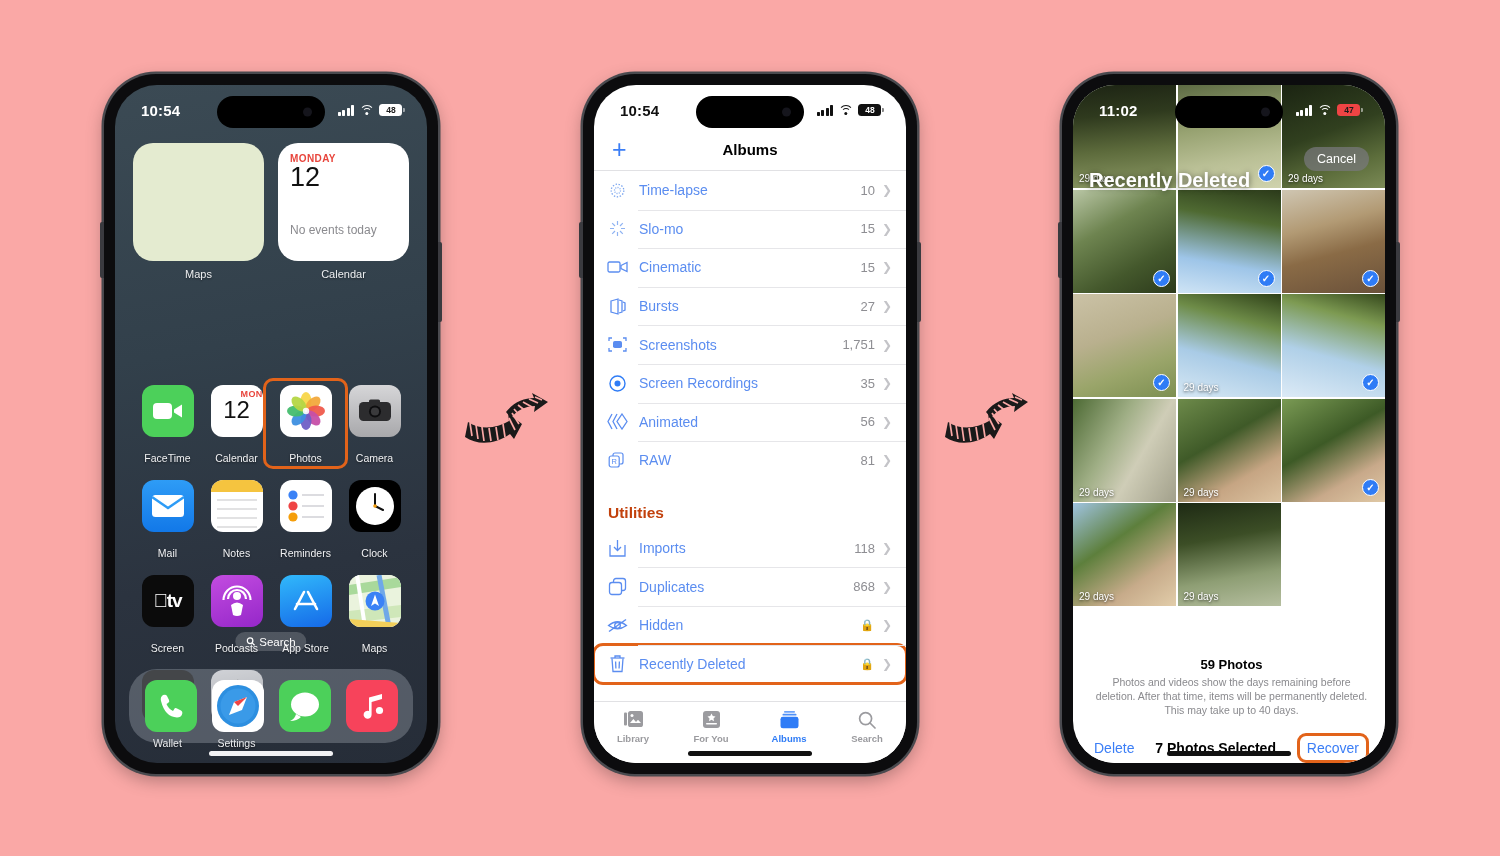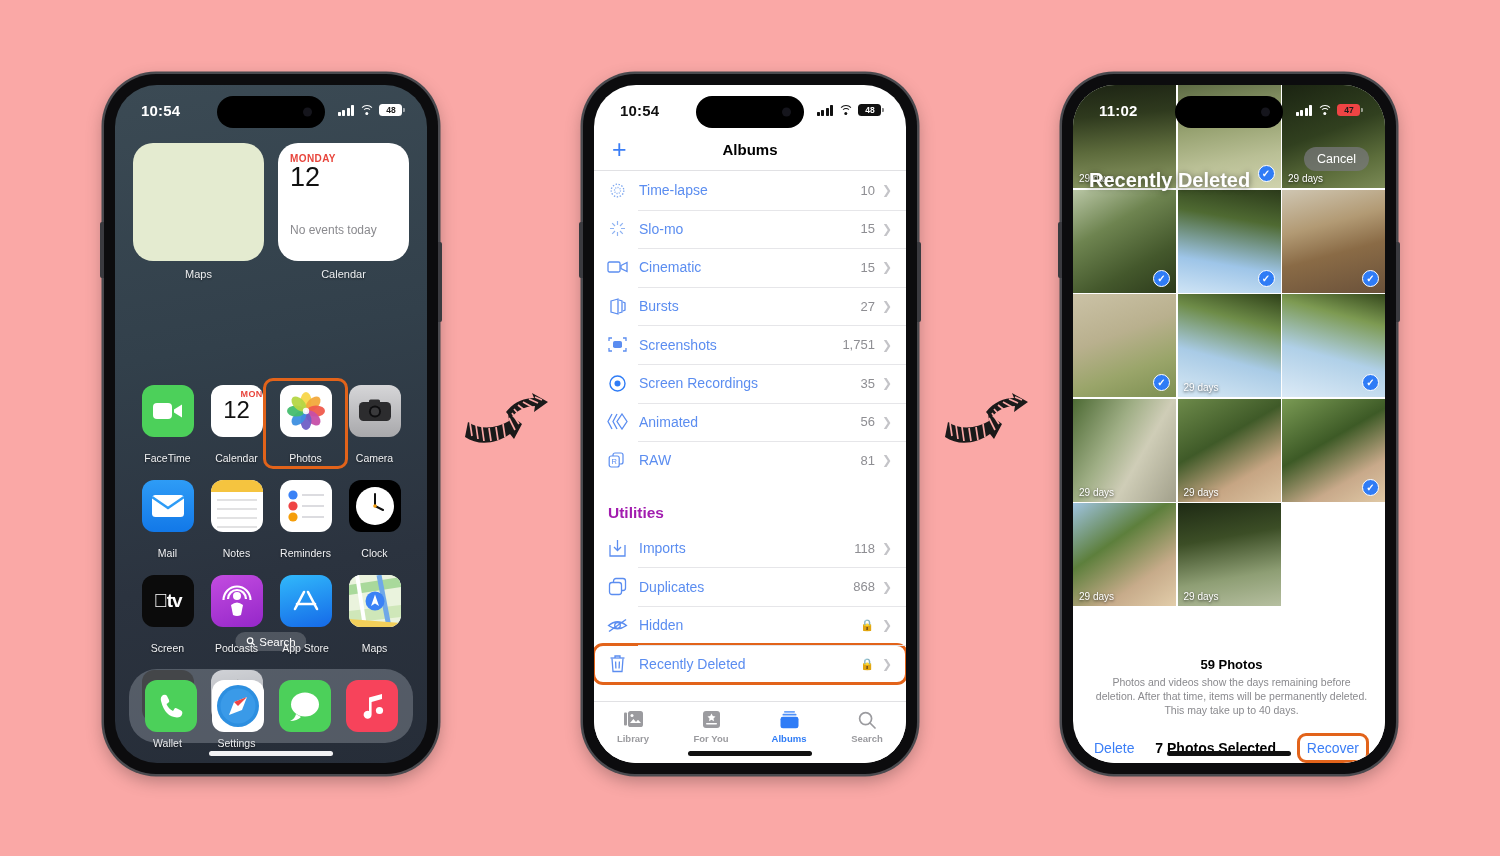--- a/index.html
+++ b/index.html
@@ -139,21 +139,21 @@
     position:relative; }
   .album-row + .album-row::before { content:""; position:absolute; left:44px; right:0; top:0;
     height:.6px; background:#e6e6e9; }
   .album-ic { width:23px; height:23px; margin-right:10px; flex:0 0 23px; color:#5b8df0;
     display:flex; align-items:center; justify-content:center; }
   .album-name { font-size:14px; color:#5b8df0; flex:1; }
   .album-count { font-size:13px; color:#8e8e93; margin-right:7px; }
   .chev { color:#c4c4c8; font-size:12px; }
   .lock-ic { color:#8e8e93; font-size:11.5px; margin-right:7px; }
   .section-gap { height:15px; }
-  .section-head { font-size:15.5px; font-weight:bold; padding:9px 0 7px 14px; color:#a21caf; }
+  .section-head { font-size:15.5px; font-weight:bold; padding:9px 0 7px 14px; color:#c2410c; }
   .row-highlight { outline:3px solid #E2631A; border-radius:9px; outline-offset:-1px; }
   .tabbar { position:absolute; bottom:0; left:0; right:0; height:62px; background:#fff;
     border-top:.6px solid #e1e1e4; display:flex; align-items:flex-start; padding-top:7px;font-weight:bold; }
   .tab { flex:1; display:flex; flex-direction:column; align-items:center; gap:3px;
     font-size:9.5px; color:#9b9b9f; }
   .tab.active { color:#2f7cf6; }
   .tab-ic { height:21px; display:flex; align-items:center; justify-content:center; }
 
   
   #phone3 { left:1062px; top:74px; }

